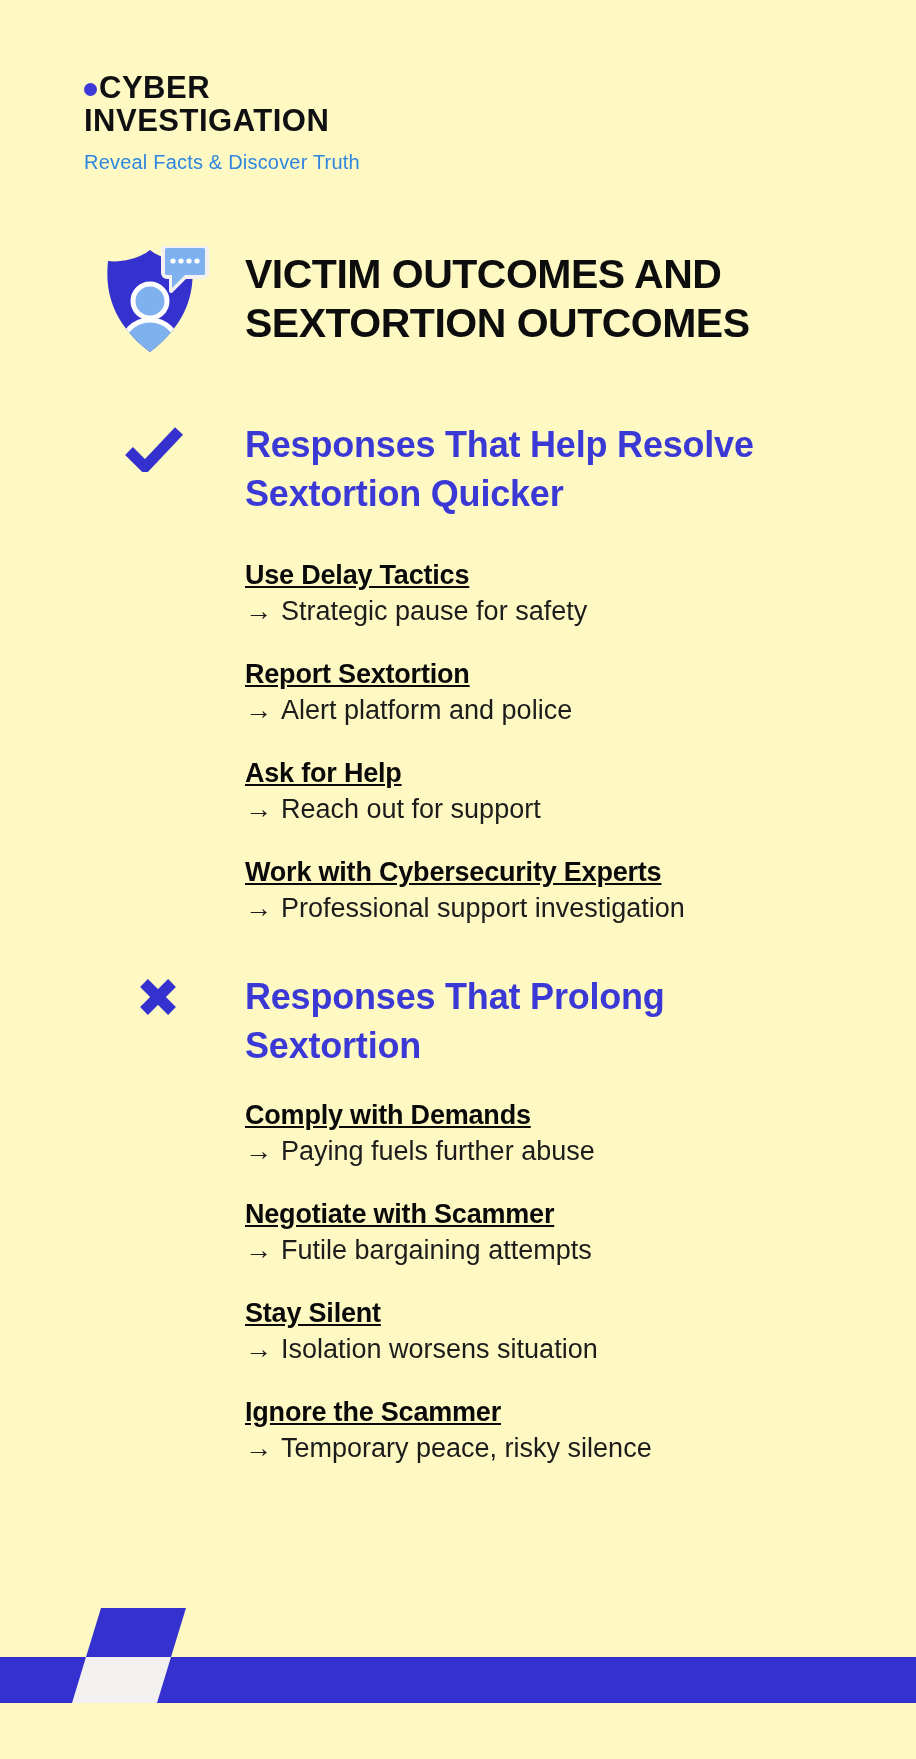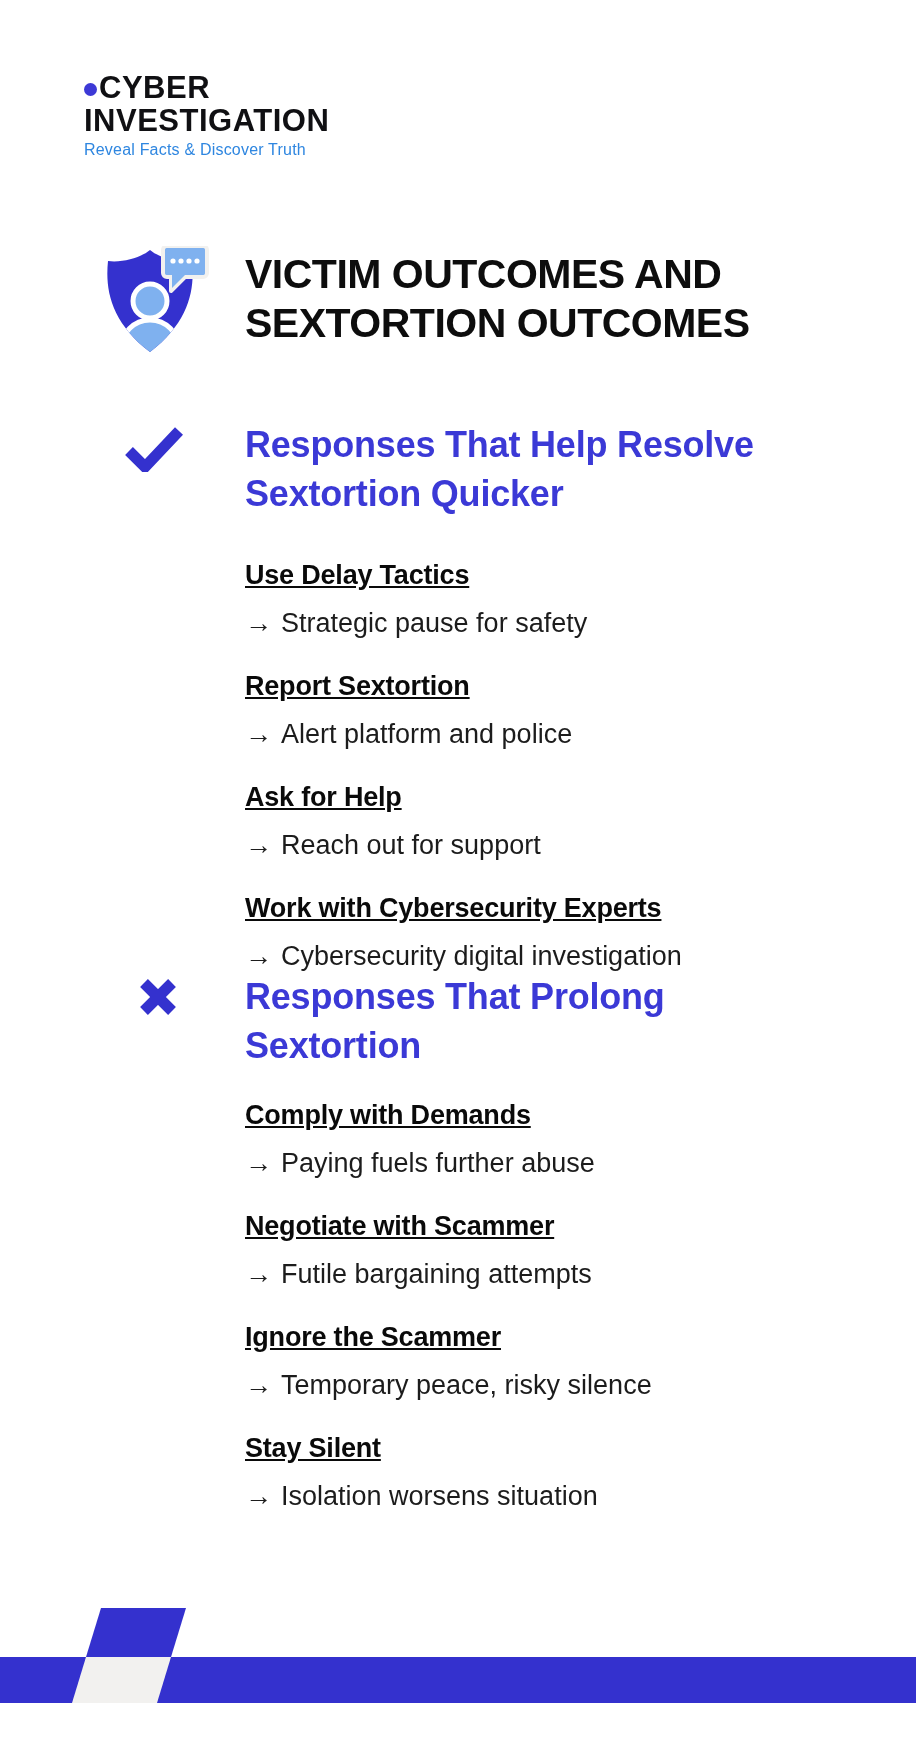--- a/index.html
+++ b/index.html
@@ -1,49 +1,49 @@
 <!DOCTYPE html>
 <html><head>
 <meta charset="utf-8">
 <style>
   html,body{margin:0;padding:0;background:#e6e6e4;}
   .page{
     position:relative;
     width:916px;height:1759px;
-    background:#ffffff;
+    background:#fef9c3;
     overflow:hidden;
     font-family:"Liberation Sans","DejaVu Sans",sans-serif;
   }
   
   .logo{position:absolute;left:84px;top:72px;}
   .logo-line1{display:flex;align-items:center;}
   .logo-dot{width:13px;height:13px;border-radius:50%;background:#3d39d6;margin-right:2px;margin-top:2px;}
   .logo-word{font-size:31px;font-weight:800;letter-spacing:.5px;color:#101013;line-height:32px;}
   .logo-word2{font-size:31px;font-weight:800;letter-spacing:.5px;color:#101013;line-height:33px;}
-  .logo-tagline{font-size:16px;font-weight:500;color:#2e86e0;line-height:24px;margin-top:1px;letter-spacing:.2px;}
+  .logo-tagline{font-size:20px;font-weight:500;color:#2e86e0;line-height:24px;margin-top:13px;letter-spacing:.2px;}
   
   .header-icon{position:absolute;left:103px;top:246px;}
   .page-title{
     position:absolute;left:245px;top:250px;width:620px;
     font-size:41px;line-height:49px;font-weight:800;letter-spacing:-.5px;color:#0d0d0d;
   }
   
   .sec-check{position:absolute;left:124px;top:426px;}
   .sec-x{position:absolute;left:139px;top:978px;}
   .sec-heading{
     position:absolute;left:245px;width:600px;
     font-size:36px;line-height:49px;font-weight:800;color:#3b39d6;letter-spacing:-.2px;
   }
   .sec-heading.h1{top:420px;}
   .sec-heading.h2{top:972px;}
   .items{position:absolute;left:245px;width:600px;display:flex;flex-direction:column;gap:31px;}
   .items.i1{top:560px;}
   .items.i2{top:1100px;}
   .item-title{font-size:27px;line-height:31px;font-weight:800;color:#0a0a0a;letter-spacing:-.2px;text-decoration:underline;}
-  .item-desc{font-size:27px;line-height:33px;font-weight:400;color:#1c1c1c;margin-top:16px;}
+  .item-desc{font-size:27px;line-height:33px;font-weight:400;color:#1c1c1c;margin-top:4px;}
   .arrow{margin-right:9px;}
   
   .bottom-decor{position:absolute;left:0;top:1600px;width:916px;height:160px;}
 </style>
 </head>
 <body>
 
 <div class="page">
 
   <div class="logo">
@@ -102,21 +102,21 @@
     <div class="item">
       <div class="item-title">Report Sextortion</div>
       <div class="item-desc"><span class="arrow">→</span><span>Alert platform and police</span></div>
     </div>
     <div class="item">
       <div class="item-title">Ask for Help</div>
       <div class="item-desc"><span class="arrow">→</span><span>Reach out for support</span></div>
     </div>
     <div class="item">
       <div class="item-title">Work with Cybersecurity Experts</div>
-      <div class="item-desc"><span class="arrow">→</span><span>Cybersecurity digital investigation</span></div>
+      <div class="item-desc"><span class="arrow">→</span><span>Professional support investigation</span></div>
     </div>
   </div>
 
   <div class="sec-x">
     <svg width="38" height="38" viewBox="0 0 38 38">
       <line x1="5" y1="5" x2="33" y2="33" stroke="#3431ce" stroke-width="11"></line>
       <line x1="33" y1="5" x2="5" y2="33" stroke="#3431ce" stroke-width="11"></line>
     </svg>
   </div>
   <div class="sec-heading h2">
@@ -126,26 +126,26 @@
   <div class="items i2">
     <div class="item">
       <div class="item-title">Comply with Demands</div>
       <div class="item-desc"><span class="arrow">→</span><span>Paying fuels further abuse</span></div>
     </div>
     <div class="item">
       <div class="item-title">Negotiate with Scammer</div>
       <div class="item-desc"><span class="arrow">→</span><span>Futile bargaining attempts</span></div>
     </div>
     <div class="item">
+      <div class="item-title">Stay Silent</div>
+      <div class="item-desc"><span class="arrow">→</span><span>Isolation worsens situation</span></div>
+    </div>
+    <div class="item">
       <div class="item-title">Ignore the Scammer</div>
       <div class="item-desc"><span class="arrow">→</span><span>Temporary peace, risky silence</span></div>
-    </div>
-    <div class="item">
-      <div class="item-title">Stay Silent</div>
-      <div class="item-desc"><span class="arrow">→</span><span>Isolation worsens situation</span></div>
     </div>
   </div>
 
   <div class="bottom-decor">
     <svg width="916" height="160" viewBox="0 0 916 160">
       <rect x="0" y="57" width="916" height="46" fill="#3431ce"></rect>
       <polygon points="101,8 186,8 171,57 86,57" fill="#3431ce"></polygon>
       <polygon points="86,57 171,57 157,103 72,103" fill="#f2f1ef"></polygon>
     </svg>
   </div>

